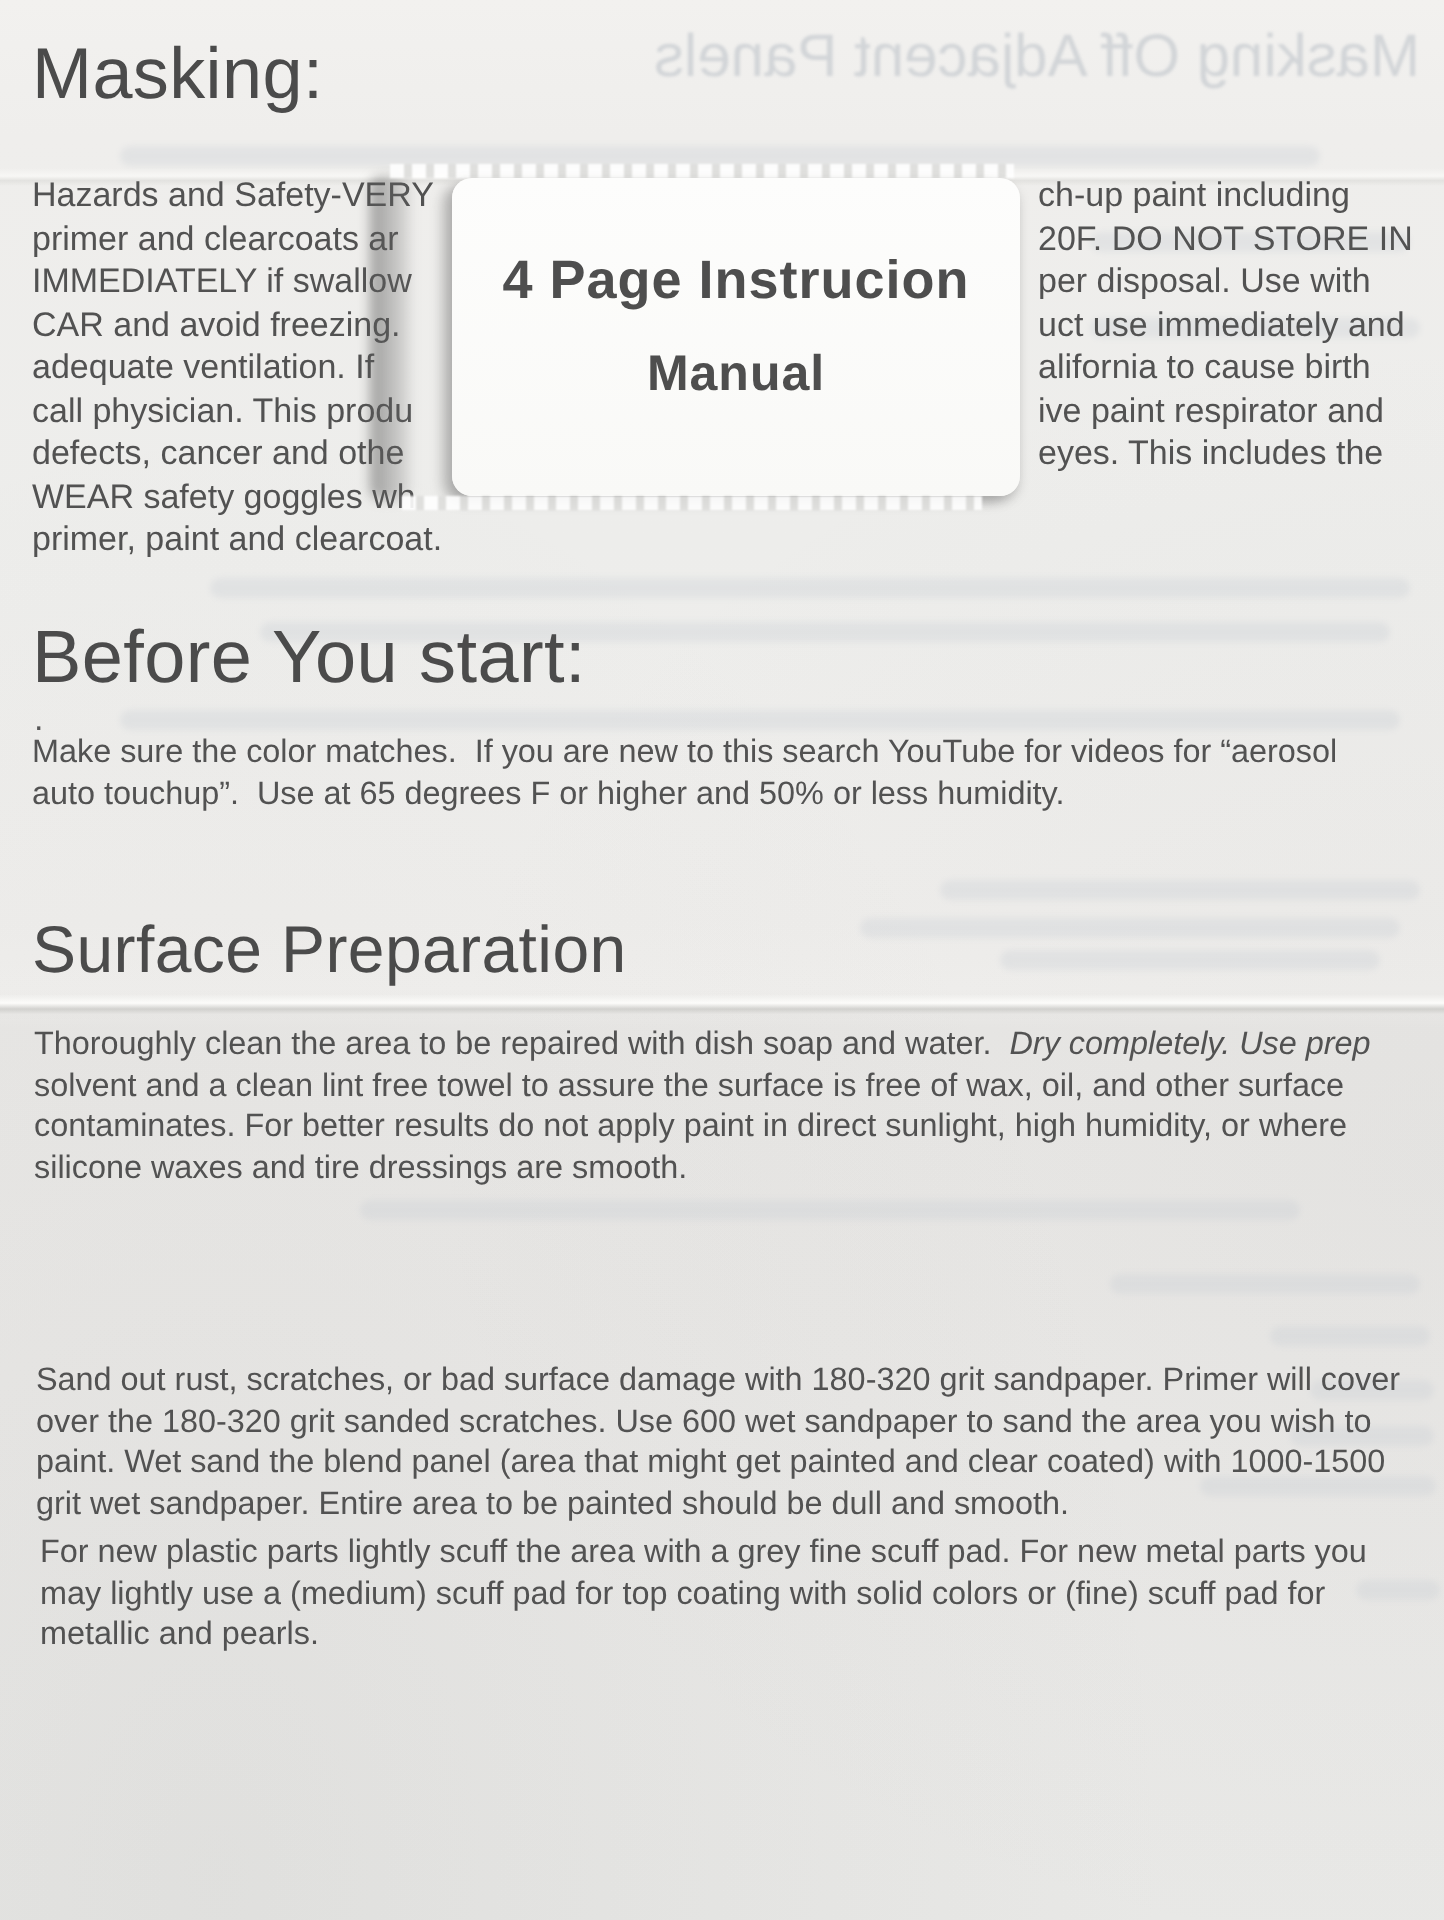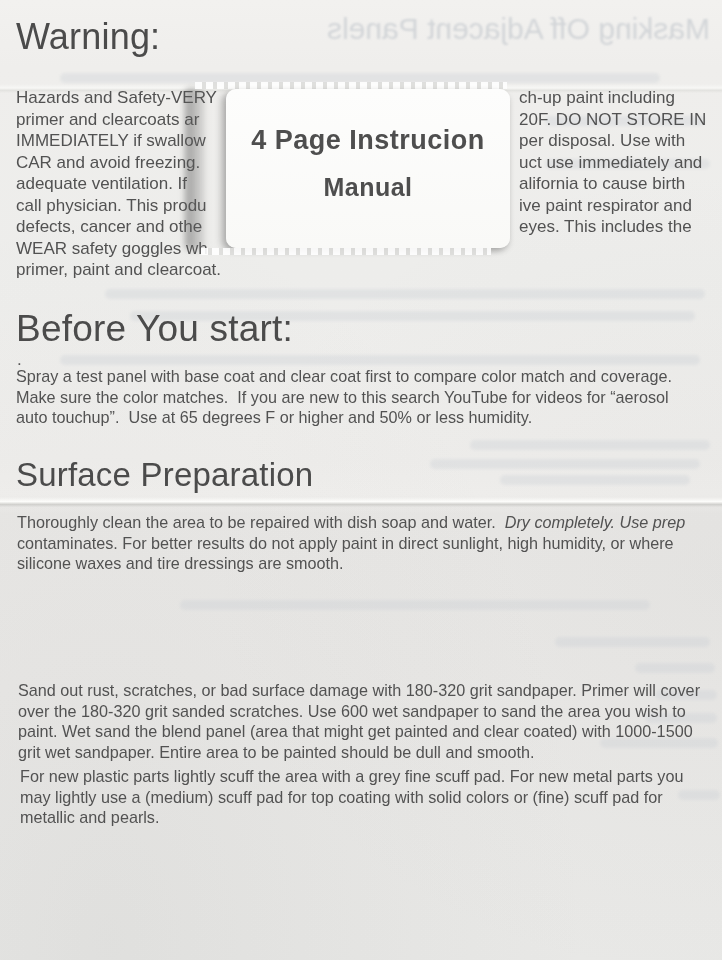--- a/index.html
+++ b/index.html
@@ -86,21 +86,21 @@
   <div class="bleed-bar" style="top:637px;left:555px;width:155px;"></div>
   <div class="bleed-bar" style="top:663px;left:635px;width:80px;"></div>
   <div class="bleed-bar" style="top:690px;left:655px;width:62px;"></div>
   <div class="bleed-bar" style="top:713px;left:645px;width:72px;"></div>
   <div class="bleed-bar" style="top:738px;left:600px;width:118px;"></div>
   <div class="bleed-bar" style="top:790px;left:678px;width:42px;"></div>
 
   <div class="abs crease-top"></div>
   <div class="abs crease-main"></div>
 
-  <h1 class="abs warning-heading">Warning:</h1>
+  <h1 class="abs warning-heading">Masking:</h1>
 
   <div class="abs warn-block warn-left">
     <div class="line">Hazards and Safety-VERY</div>
     <div class="line">primer and clearcoats ar</div>
     <div class="line">IMMEDIATELY if swallow</div>
     <div class="line">CAR and avoid freezing.</div>
     <div class="line">adequate ventilation. If </div>
     <div class="line">call physician. This produ</div>
     <div class="line">defects, cancer and othe</div>
     <div class="line">WEAR safety goggles wh</div>
@@ -123,28 +123,28 @@
     <div class="sticker">
       <div class="sticker-line1">4 Page Instrucion</div>
       <div class="sticker-line2">Manual</div>
     </div>
     <div class="perf perf-bottom"></div>
   </div>
 
   <h2 class="abs before-heading">Before You start:</h2>
   <div class="abs before-dot">.</div>
   <div class="abs body-block before-para">
-    <div class="line">Spray a test panel with base coat and clear coat first to compare color match and coverage.</div>
     <div class="line">Make sure the color matches.  If you are new to this search YouTube for videos for “aerosol</div>
     <div class="line">auto touchup”.  Use at 65 degrees F or higher and 50% or less humidity.</div>
   </div>
 
   <h2 class="abs surface-heading">Surface Preparation</h2>
   <div class="abs body-block surface-para">
     <div class="line"><span>Thoroughly clean the area to be repaired with dish soap and water.  </span><em>Dry completely. Use prep</em></div>
+    <div class="line">solvent and a clean lint free towel to assure the surface is free of wax, oil, and other surface</div>
     <div class="line">contaminates. For better results do not apply paint in direct sunlight, high humidity, or where</div>
     <div class="line">silicone waxes and tire dressings are smooth.</div>
   </div>
 
   <div class="abs body-block sand-para1">
     <div class="line">Sand out rust, scratches, or bad surface damage with 180-320 grit sandpaper. Primer will cover</div>
     <div class="line">over the 180-320 grit sanded scratches. Use 600 wet sandpaper to sand the area you wish to</div>
     <div class="line">paint. Wet sand the blend panel (area that might get painted and clear coated) with 1000-1500</div>
     <div class="line">grit wet sandpaper. Entire area to be painted should be dull and smooth.</div>
   </div>

